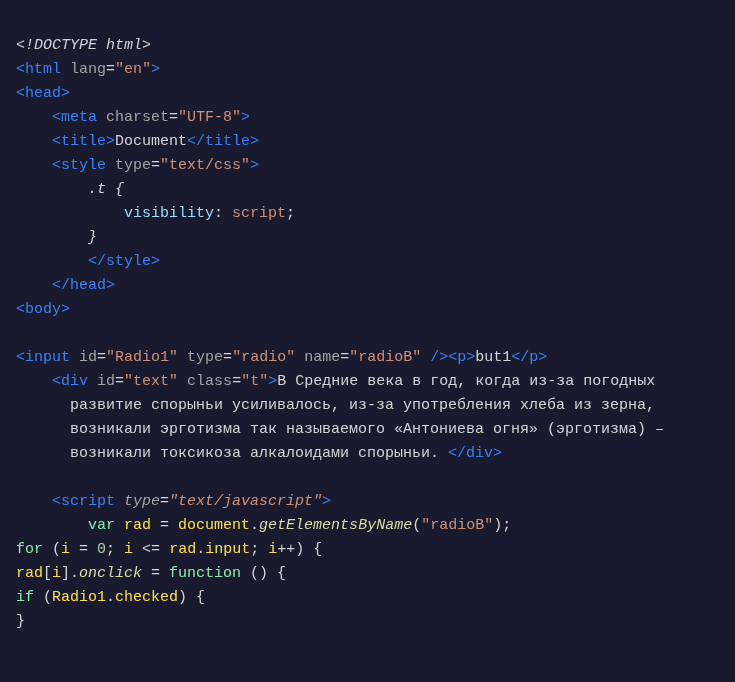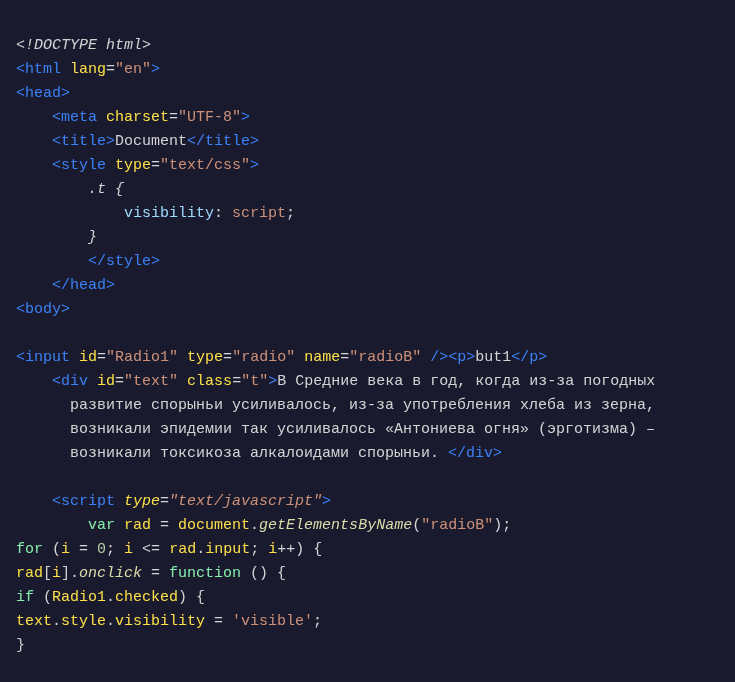--- a/index.html
+++ b/index.html
@@ -19,21 +19,21 @@
       padding: 10px 16px;
       overflow: hidden;
     }
 
     .code-block {
       white-space: pre;
     }
     .c-light-blue { color: #9cdcfe; }
     .c-gray { color: #d4d4d4; font-style: italic; }
     .c-tag { color: #3b82f6; }
-    .c-attr { color: #fde047; margin-top: 40px; }
+    .c-attr { color: #a3a3a3; margin-top: 40px; }
     .c-value { color: #ce9178; }
     .c-text { color: #d4d4d4; }
     .c-italic { font-style: italic; }
     .c-js-keyword { color: #86efac; }
     .c-js-var { color: #fde047; }
     .c-js-func { color: #dcdcaa; font-style: italic; }
     .c-js-string { color: #ce9178; }
     .c-number { color: #b5cea8; }
   </style>
 </head>
@@ -49,25 +49,24 @@
 </span><span>        <span class="c-gray">.t {</span>
 </span><span>            <span class="c-light-blue">visibility</span>: <span class="c-value">script</span>;
 </span><span>        <span class="c-gray">}</span>
 </span><span>        <span class="c-tag">&lt;/style&gt;</span>
 </span><span>    <span class="c-tag">&lt;/head&gt;</span>
 </span><span><span class="c-tag">&lt;body&gt;</span>
 </span><span>
 </span><span><span class="c-tag">&lt;input</span> <span class="c-attr">id</span>=<span class="c-value">"Radio1"</span> <span class="c-attr">type</span>=<span class="c-value">"radio"</span> <span class="c-attr">name</span>=<span class="c-value">"radioB"</span> <span class="c-tag">/&gt;</span><span class="c-tag">&lt;p&gt;</span><span class="c-text">but1</span><span class="c-tag">&lt;/p&gt;</span>
 </span><span>    <span class="c-tag">&lt;div</span> <span class="c-attr">id</span>=<span class="c-value">"text"</span> <span class="c-attr">class</span>=<span class="c-value">"t"</span><span class="c-tag">&gt;</span><span class="c-text">В Средние века в год, когда из-за погодных</span>
 </span><span>    <span class="c-text">  развитие спорыньи усиливалось, из-за употребления хлеба из зерна,</span>
-</span><span>    <span class="c-text">  возникали эпидемии так усиливалось «Антониева огня» (эрготизма) –</span>
+</span><span>    <span class="c-text">  возникали эрготизма так называемого «Антониева огня» (эрготизма) –</span>
 </span><span>    <span class="c-text">  возникали токсикоза алкалоидами спорыньи. </span><span class="c-tag">&lt;/div&gt;</span>
 </span><span>
 </span><span>    <span class="c-tag">&lt;script</span> <span class="c-attr c-italic">type</span>=<span class="c-value c-italic">"text/javascript"</span><span class="c-tag">&gt;</span>
 </span><span>        <span class="c-js-keyword">var</span> <span class="c-js-var">rad</span> = <span class="c-js-var">document</span>.<span class="c-js-func">getElementsByName</span>(<span class="c-js-string">"radioB"</span>);
 </span><span><span class="c-js-keyword">for</span> (<span class="c-js-var">i</span> = <span class="c-number">0</span>; <span class="c-js-var">i</span> &lt;= <span class="c-js-var">rad</span>.<span class="c-js-var">input</span>; <span class="c-js-var">i</span>++) {
 </span><span><span class="c-js-var">rad</span>[<span class="c-js-var">i</span>].<span class="c-js-func c-italic">onclick</span> = <span class="c-js-keyword">function</span> () {
 </span><span><span class="c-js-keyword">if</span> (<span class="c-js-var">Radio1</span>.<span class="c-js-var">checked</span>) {
-</span><span><span class="c-js-var">text</span>.<span class="c-js-var">style</span>.<span class="c-js-var">visibility</span> = <span class="c-js-string">'visible'</span>;
 </span><span>}
 </span><span>
 </span><span>
 </span></div>
 
 </body></html>

